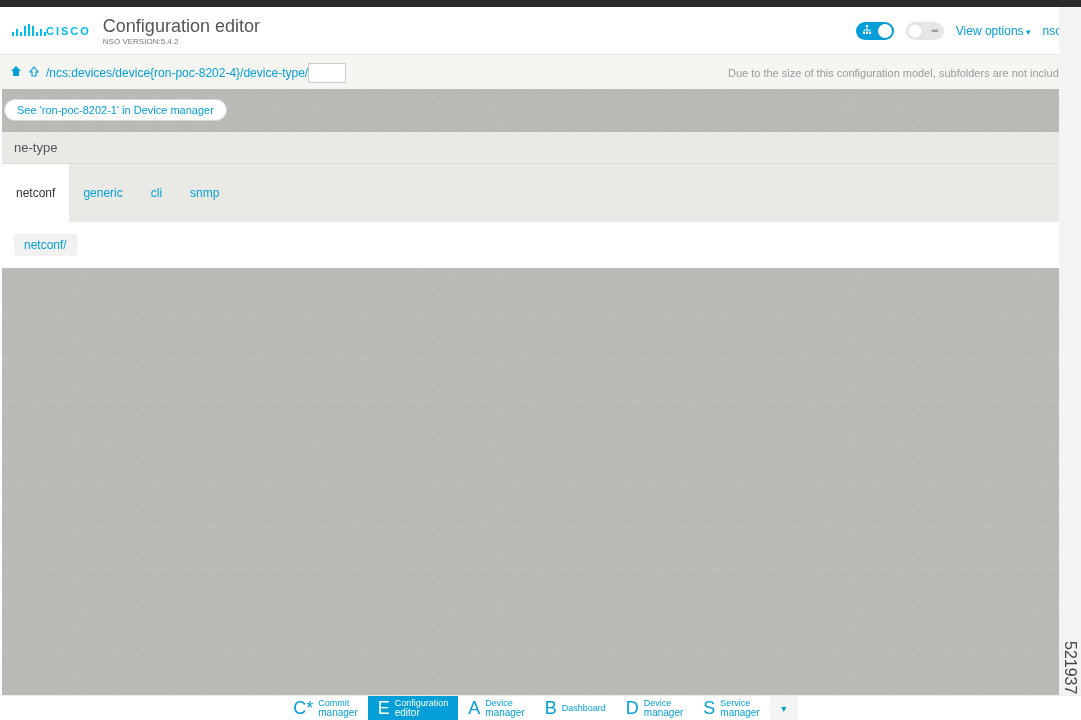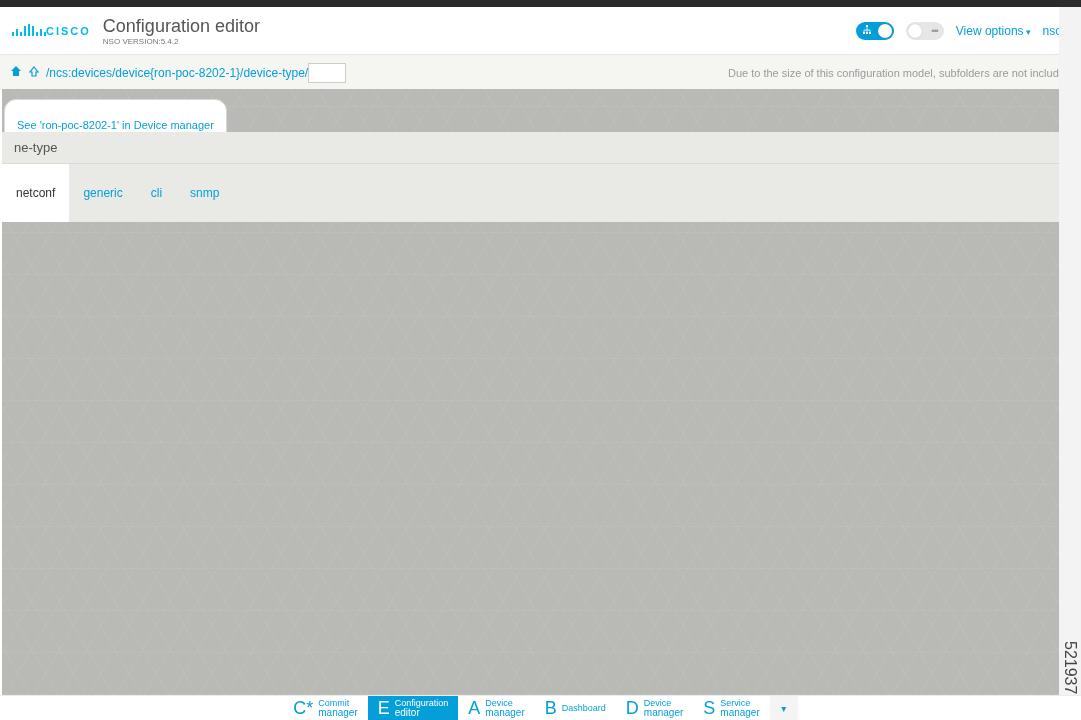--- a/index.html
+++ b/index.html
@@ -41,21 +41,21 @@
       background-image:
         radial-gradient(circle at 0 0, transparent 0, transparent 0);
     }
     .hex-area::before { content:''; position:absolute; inset:0;
       background-image:
         repeating-linear-gradient(60deg, rgba(255,255,255,.06) 0 1px, transparent 1px 24px),
         repeating-linear-gradient(-60deg, rgba(255,255,255,.06) 0 1px, transparent 1px 24px),
         repeating-linear-gradient(0deg, rgba(255,255,255,.06) 0 1px, transparent 1px 42px);
     }
 
-    .see-link { position: absolute; top: 10px; left: 2px; background: #fff; border: 1px solid #d8d8d8; border-radius: 12px; padding: 19px 12px; color: #049fd9; font-size: 11px; cursor: pointer; z-index: 2; }
+    .see-link { position: absolute; top: 10px; left: 2px; background: #fff; border: 1px solid #d8d8d8; border-radius: 12px; padding: 4px 12px; color: #049fd9; font-size: 11px; cursor: pointer; z-index: 2; }
 
     .panel { position: absolute; left: 0; right: 0; top: 43px; background: #fff; z-index: 2; }
     .panel-header { background: #e9eae6; padding: 8px 12px; font-size: 13px; color: #555; }
     .tabs { display: flex; background: #e9eae6; font-size: 12px; border-top: 1px solid #dcdcd6; }
     .tab { padding: 22px 14px; color: #049fd9; cursor: pointer; }
     .tab.active { background: #fff; color: #333; }
     .panel-body { padding: 12px; }
     .sub-link { background: #f1f1f1; display: inline-block; padding: 4px 10px; color: #049fd9; font-size: 12px; border-radius: 2px; cursor: pointer; }
 
     
@@ -127,35 +127,38 @@
   <span class="crumb-icon">
     <svg width="12" height="12" viewBox="0 0 12 12">
         <path d="M6 1 L11 6 H9 V11 H3 V6 H1 Z" fill="#049fd9"></path>
       </svg>
   </span>
   <span class="crumb-icon">
     <svg width="12" height="12" viewBox="0 0 12 12">
         <path d="M6 2 L10 7 H8 V11 H4 V7 H2 Z" fill="none" stroke="#049fd9" stroke-width="1.2"></path>
       </svg>
   </span>
-  <span class="crumb-text">/ncs:devices/device{ron-poc-8202-1}/device-type/</span>
+  <span class="crumb-text">/ncs:devices/device{ron-poc-8202-4}/device-type/</span>
   <input class="crumb-input" type="text" style="">
   <span class="crumb-note">Due to the size of this configuration model, subfolders are not included</span>
 </div>
 
 <div class="hex-area">
   <div class="see-link">See 'ron-poc-8202-1' in Device manager</div>
   <div class="panel">
     <div class="panel-header">ne-type</div>
     <div class="tabs">
       <div class="tab active">netconf</div>
       <div class="tab">generic</div>
       <div class="tab">cli</div>
       <div class="tab">snmp</div>
     </div>
+    <div class="panel-body">
+      <span class="sub-link">netconf/</span>
+    </div>
   </div>
 </div>
 
 <div class="bottom">
   <div class="strip">
     <div class="nav-item">
       <span class="letter">C*</span>
       <span class="nav-text">
           <span class="nav-label">Commit</span>
           <span class="nav-sublabel">manager</span>

